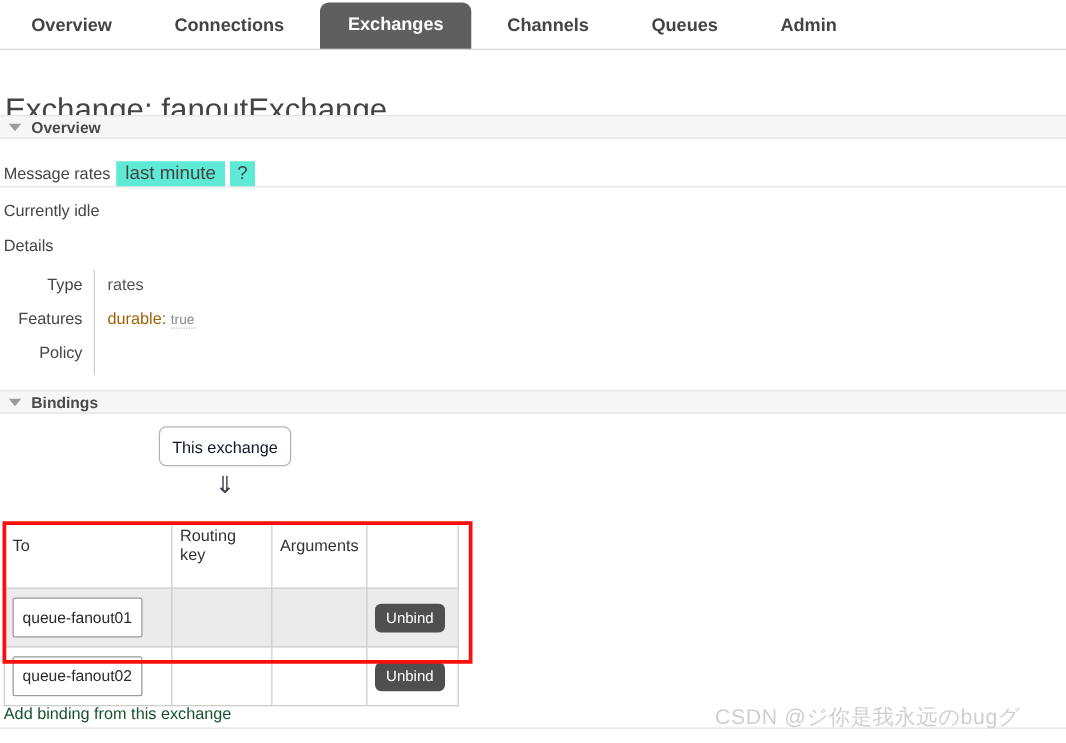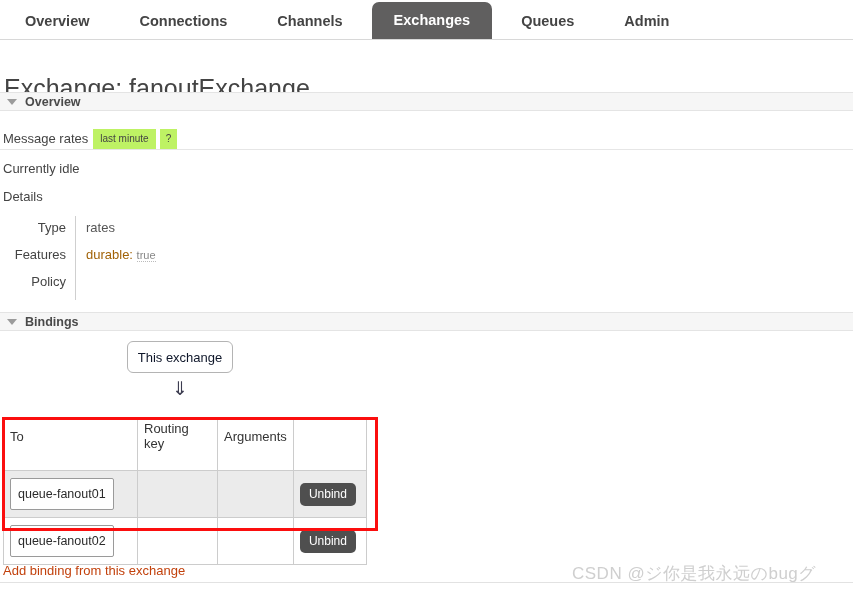--- a/index.html
+++ b/index.html
@@ -107,23 +107,23 @@
     display: flex;
     align-items: flex-start;
   }
   #rates-label {
     font-size: 13px;
     color: #444444;
     padding: 2px 5px 0 3px;
     line-height: 16px;
   }
   .rate-tab {
-    font-size: 10px;
-    color: #444444;
-    background: #bef264;
+    font-size: 15px;
+    color: #444444;
+    background: #5eead4;
     padding: 2px 7px 2px 7px;
     line-height: 16px;
     cursor: pointer;
   }
   .rate-tab.help {
     margin-left: 4px;
     padding: 2px 6px 2px 6px;
   }
 
   #currently-idle {
@@ -273,21 +273,21 @@
     box-sizing: border-box;
     pointer-events: none;
   }
 
   
   #add-binding-link {
     position: absolute;
     left: 3px;
     top: 563px;
     font-size: 13px;
-    color: #c2410c;
+    color: #14532d;
     cursor: pointer;
   }
   #footer-rule {
     position: absolute;
     left: 0;
     top: 582px;
     width: 853px;
     height: 1px;
     background: #e2e2e2;
   }
@@ -303,22 +303,22 @@
     letter-spacing: 0.5px;
   }
 </style>
 </head>
 <body>
 
 <div id="nav-bar">
   <ul class="nav-tabs">
     <li class="nav-tab">Overview</li>
     <li class="nav-tab">Connections</li>
+    <li class="nav-tab active">Exchanges</li>
     <li class="nav-tab">Channels</li>
-    <li class="nav-tab active">Exchanges</li>
     <li class="nav-tab">Queues</li>
     <li class="nav-tab">Admin</li>
   </ul>
 </div>
 
 <h1 id="page-title">Exchange: fanoutExchange</h1>
 
 <div class="section-bar" id="overview-bar">
   <span class="section-caret"></span>
   <span class="section-title">Overview</span>

